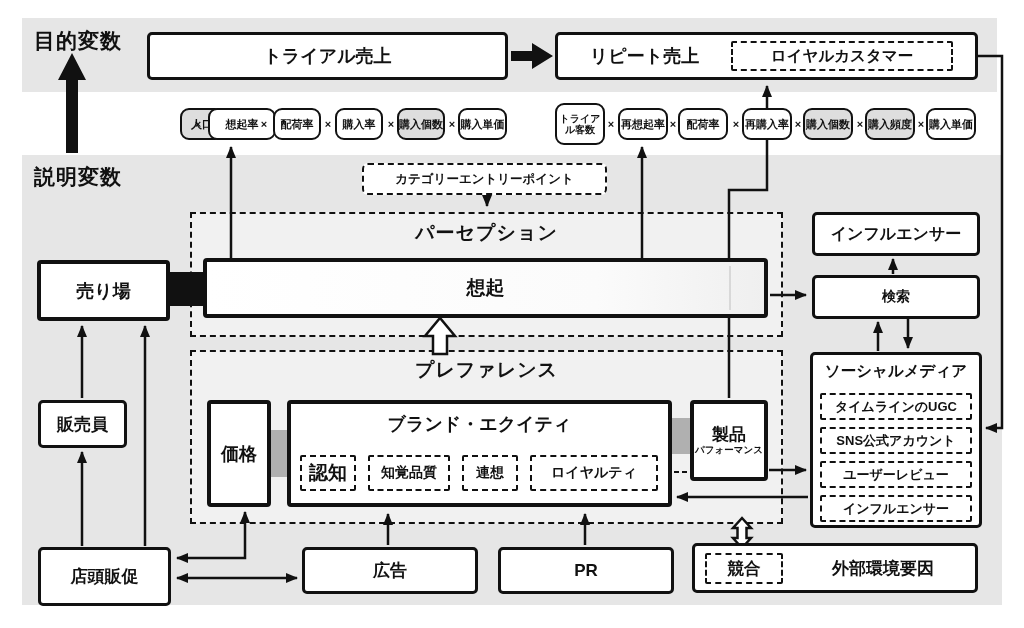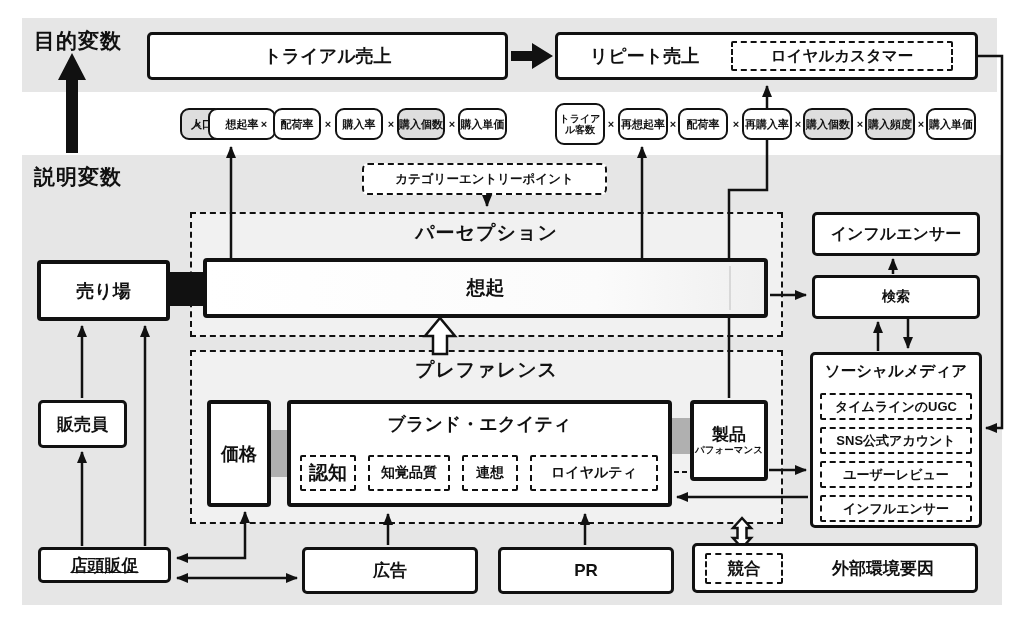--- a/index.html
+++ b/index.html
@@ -116,21 +116,21 @@
 
   <div class="dashedbox" style="left:362px;top:163px;width:245px;height:32px;font-size:12.5px;border-radius:6px;z-index:3;">カテゴリーエントリーポイント</div>
 
   <div class="box thick" style="left:203px;top:258px;width:565px;height:60px;font-size:19px;background:linear-gradient(90deg,#ffffff 0%,#fbfbfb 70%,#efefef 100%);">
     <span>想起</span>
     <i class="innerline" style="left:522px;top:4px;height:44px;"></i>
   </div>
 
   <div class="box thick" style="left:37px;top:260px;width:133px;height:61px;font-size:18px;">売り場</div>
   <div class="box" style="left:38px;top:400px;width:89px;height:48px;font-size:17px;">販売員</div>
-  <div class="box" style="left:38px;top:547px;width:133px;height:36px;font-size:17px;text-decoration:underline;">店頭販促</div>
+  <div class="box" style="left:38px;top:547px;width:133px;height:59px;font-size:17px;">店頭販促</div>
 
   <div class="box thick" style="left:207px;top:400px;width:64px;height:107px;font-size:18px;">価格</div>
   <div class="box thick" style="left:287px;top:400px;width:385px;height:107px;align-items:flex-start;font-size:18px;">
     <span style="margin-top:8px;">ブランド・エクイティ</span>
   </div>
   <div class="dashedbox" style="left:300px;top:455px;width:56px;height:36px;font-size:19px;">認知</div>
   <div class="dashedbox" style="left:368px;top:455px;width:82px;height:36px;font-size:14px;">知覚品質</div>
   <div class="dashedbox" style="left:462px;top:455px;width:56px;height:36px;font-size:14px;">連想</div>
   <div class="dashedbox" style="left:530px;top:455px;width:128px;height:36px;font-size:14px;">ロイヤルティ</div>
 

